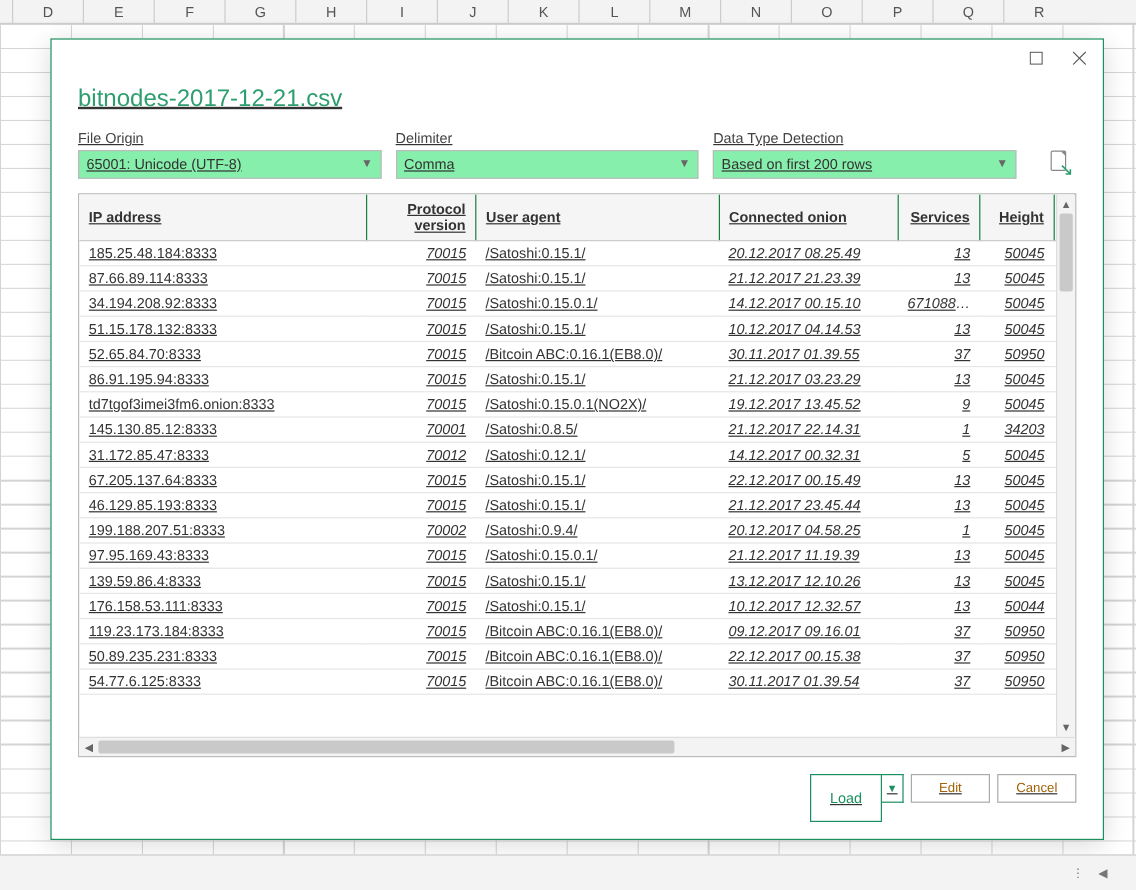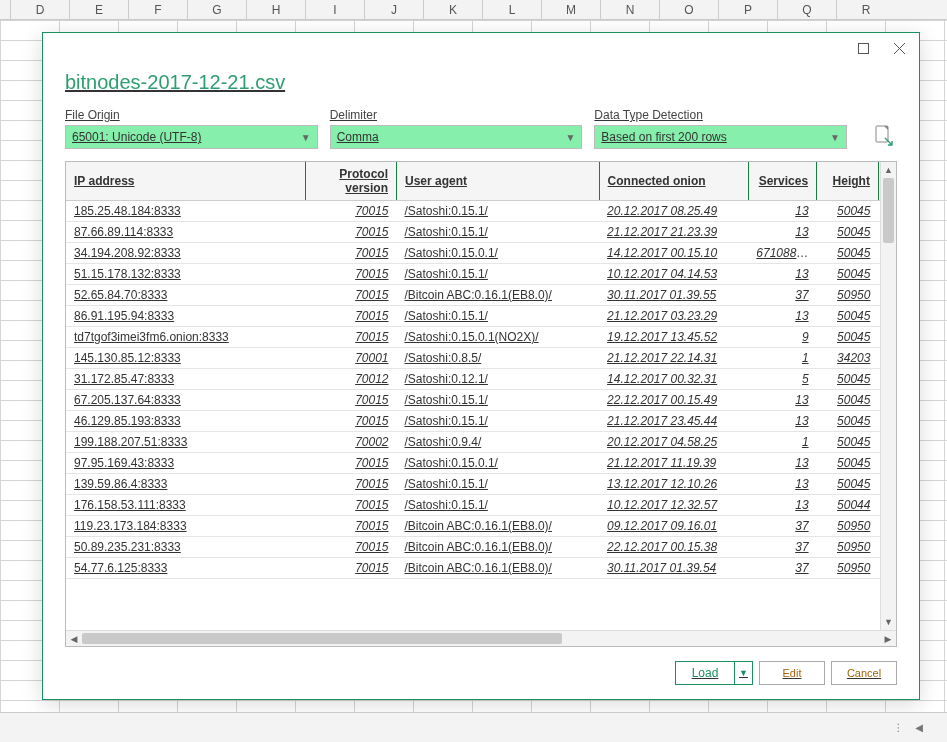--- a/index.html
+++ b/index.html
@@ -149,21 +149,21 @@
   .btn {
     height: 24px; padding: 0 14px; min-width: 66px;
     border: 1px solid #aaa; background: #fff;
     display: inline-flex; align-items: center; justify-content: center;
     cursor: pointer; font-size: 11px; color: #a16207;
   }
   .split-btn { display: flex; }
   .split-btn .main {
     border: 1px solid #1a8f5f; color: #1a8f5f; min-width: 60px;
     display: inline-flex; align-items: center; justify-content: center;
-    height: 24px; padding: 0 14px; cursor: pointer;
+    height: 40px; padding: 0 14px; cursor: pointer;
   }
   .split-btn .drop {
     border: 1px solid #1a8f5f; border-left: none; color: #1a8f5f;
     width: 18px; height: 24px;
     display: inline-flex; align-items: center; justify-content: center;
     cursor: pointer; font-size: 9px;
   }
 </style>
 </head>
 <body>

